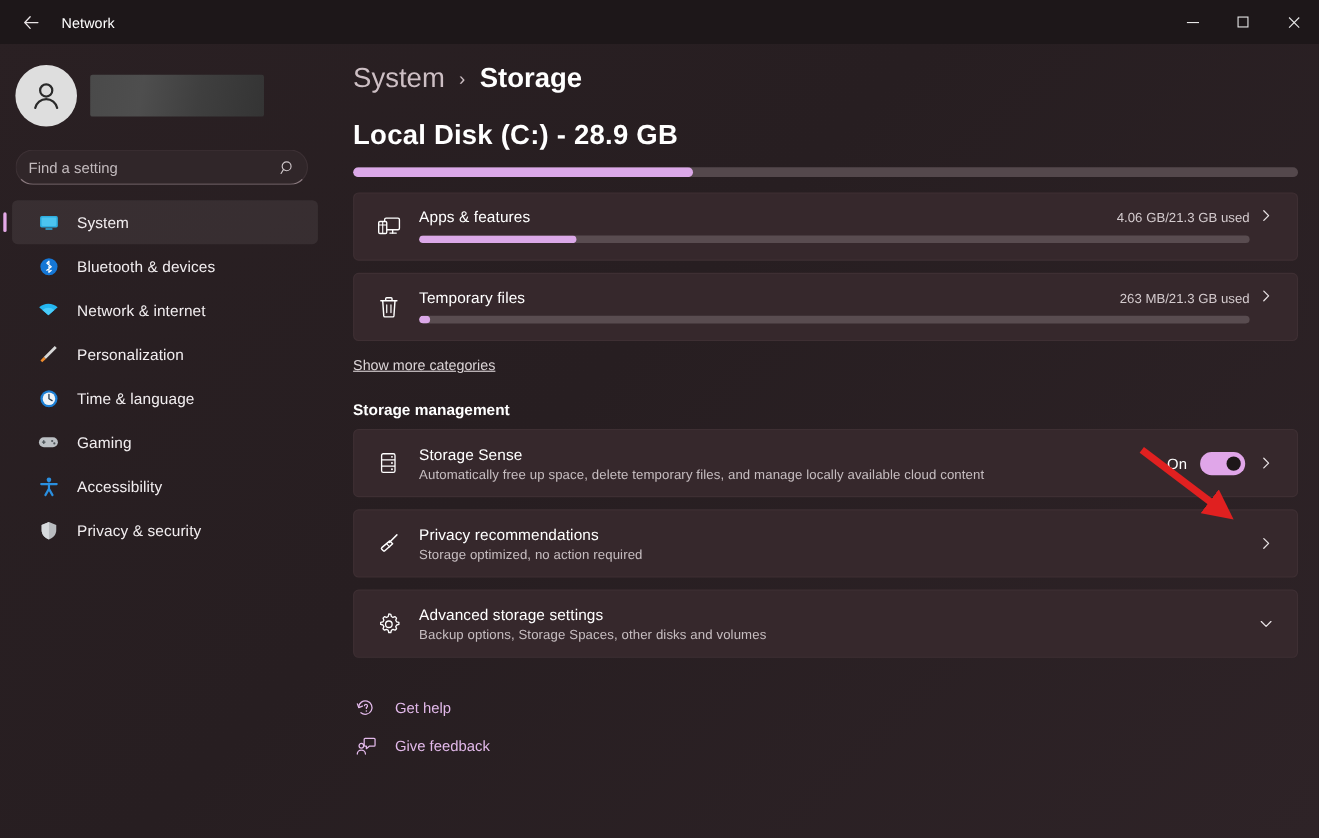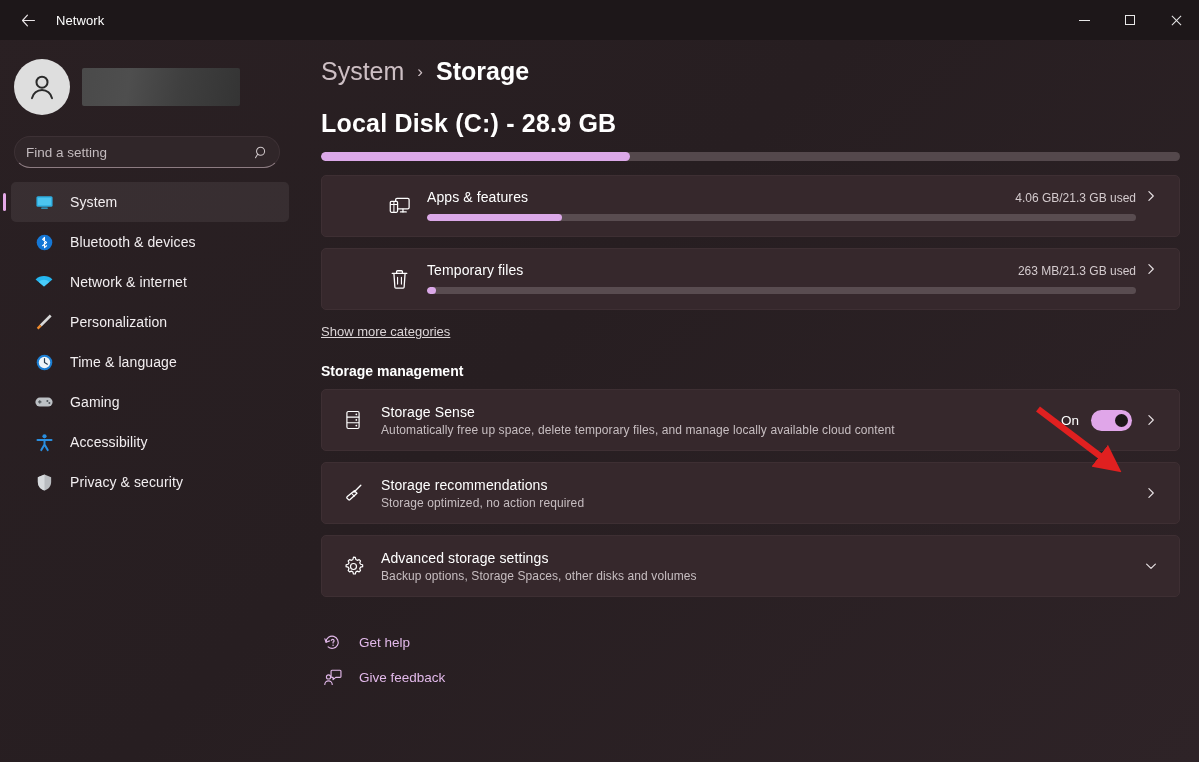--- a/index.html
+++ b/index.html
@@ -175,21 +175,21 @@
   .card-body { flex: 1; min-width: 0; margin-left: 14px; }
   .card-title { font-size: 14px; color: #ffffff; letter-spacing: .1px; }
   .card-sub { font-size: 12px; color: #c6bdc0; margin-top: 3px; letter-spacing: .1px; }
   .card-right {
     display: flex; align-items: center;
     margin-right: 13px; flex: none;
   }
   .usage-text { font-size: 12px; color: #d4cbce; }
   .chev { width: 30px; display: flex; align-items: center; justify-content: center; }
 
-  .cat-card { height: 62px; align-items: flex-start; padding-top: 13px; padding-left: 46px; }
+  .cat-card { height: 62px; align-items: flex-start; padding-top: 13px; }
   .cat-card .card-ico { align-self: center; margin-top: -13px; }
   .cat-bar {
     margin-top: 9px; width: 100%; height: 7px;
     background: #594c50; border-radius: 4px; overflow: hidden;
   }
   .cat-bar-fill { height: 100%; background: #dba8e8; border-radius: 4px; }
   .cat-head { display: flex; justify-content: space-between; align-items: baseline; }
 
   .showmore {
     display: inline-block;
@@ -482,21 +482,21 @@
     
     <div class="card mgmt-card" style="margin-top:11px">
       <span class="card-ico">
         <svg width="25" height="25" viewBox="0 0 26 26">
           <path d="M20.6 4.4 L13.4 11.6" stroke="#ffffff" stroke-width="1.4" stroke-linecap="round"></path>
           <path d="M13.9 10.1 L16.6 12.8 L9.2 19.4 a1 1 0 0 1 -1.4 0 L6.3 17.9 a1 1 0 0 1 0 -1.4 Z" fill="none" stroke="#ffffff" stroke-width="1.35" stroke-linejoin="round"></path>
           <path d="M11 12.9 L13.8 15.7" stroke="#ffffff" stroke-width="1.1" stroke-linecap="round"></path>
         </svg>
       </span>
       <div class="card-body">
-        <div class="card-title">Storage recommendations</div>
+        <div class="card-title">Privacy recommendations</div>
         <div class="card-sub">Storage optimized, no action required</div>
       </div>
       <div class="card-right">
         <span class="chev">
           <svg width="14" height="14" viewBox="0 0 16 16">
             <path d="M5.6 3 L10.6 8 L5.6 13" fill="none" stroke="#e7e1e3" stroke-width="1.35" stroke-linecap="round" stroke-linejoin="round"></path>
           </svg>
         </span>
       </div>
     </div>

